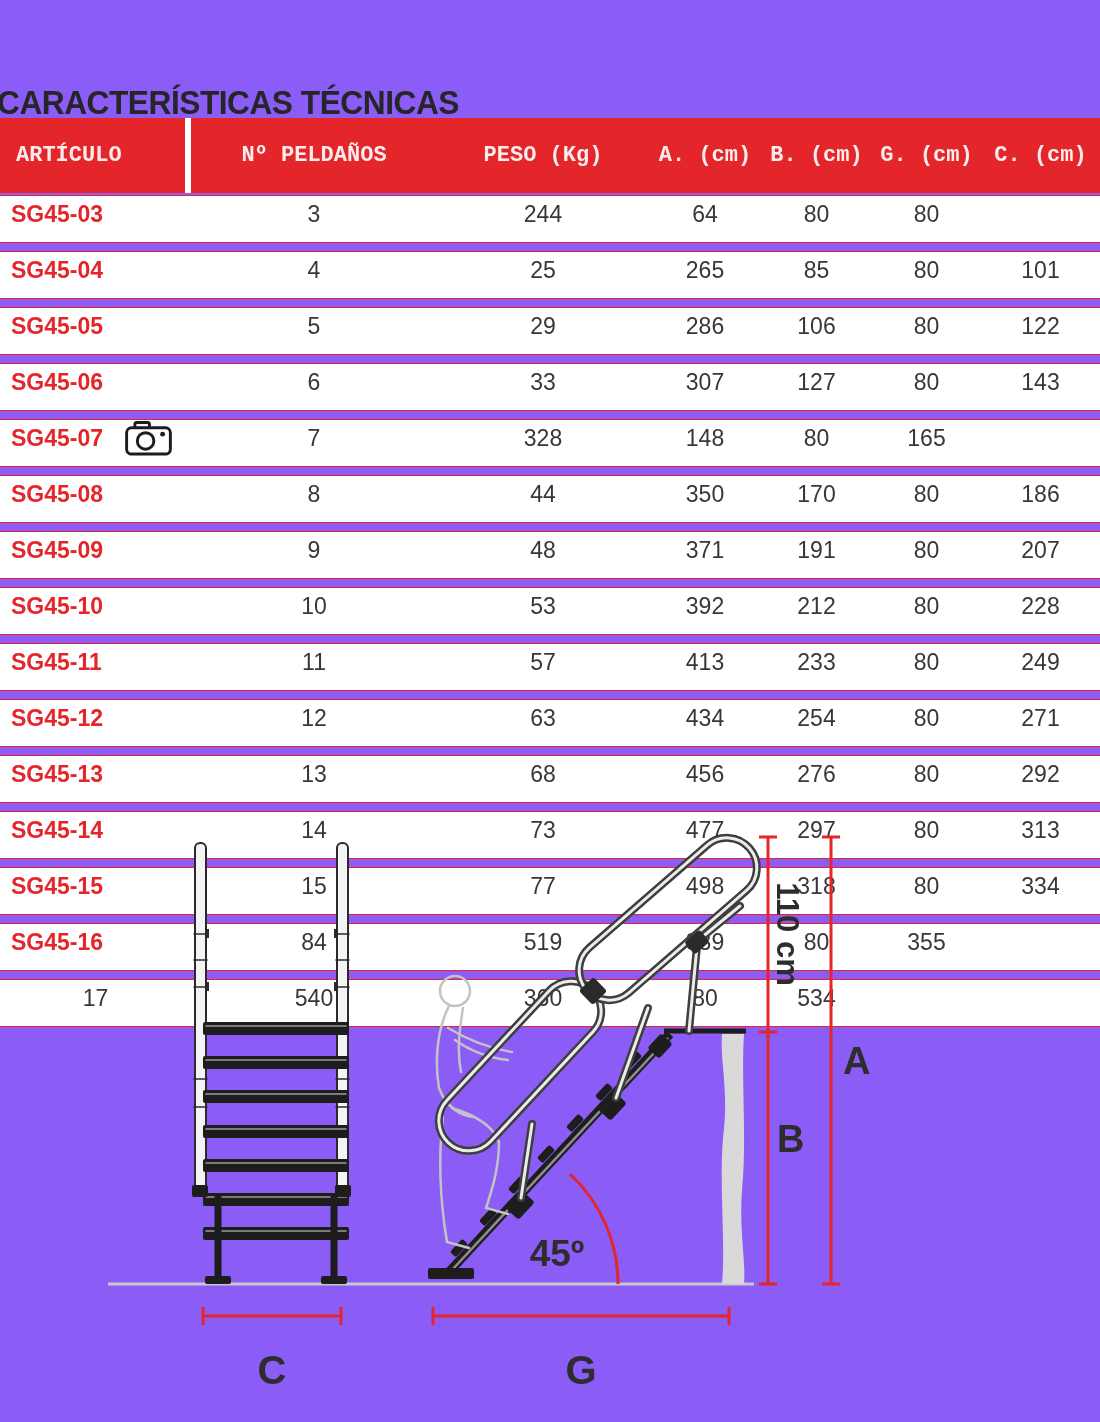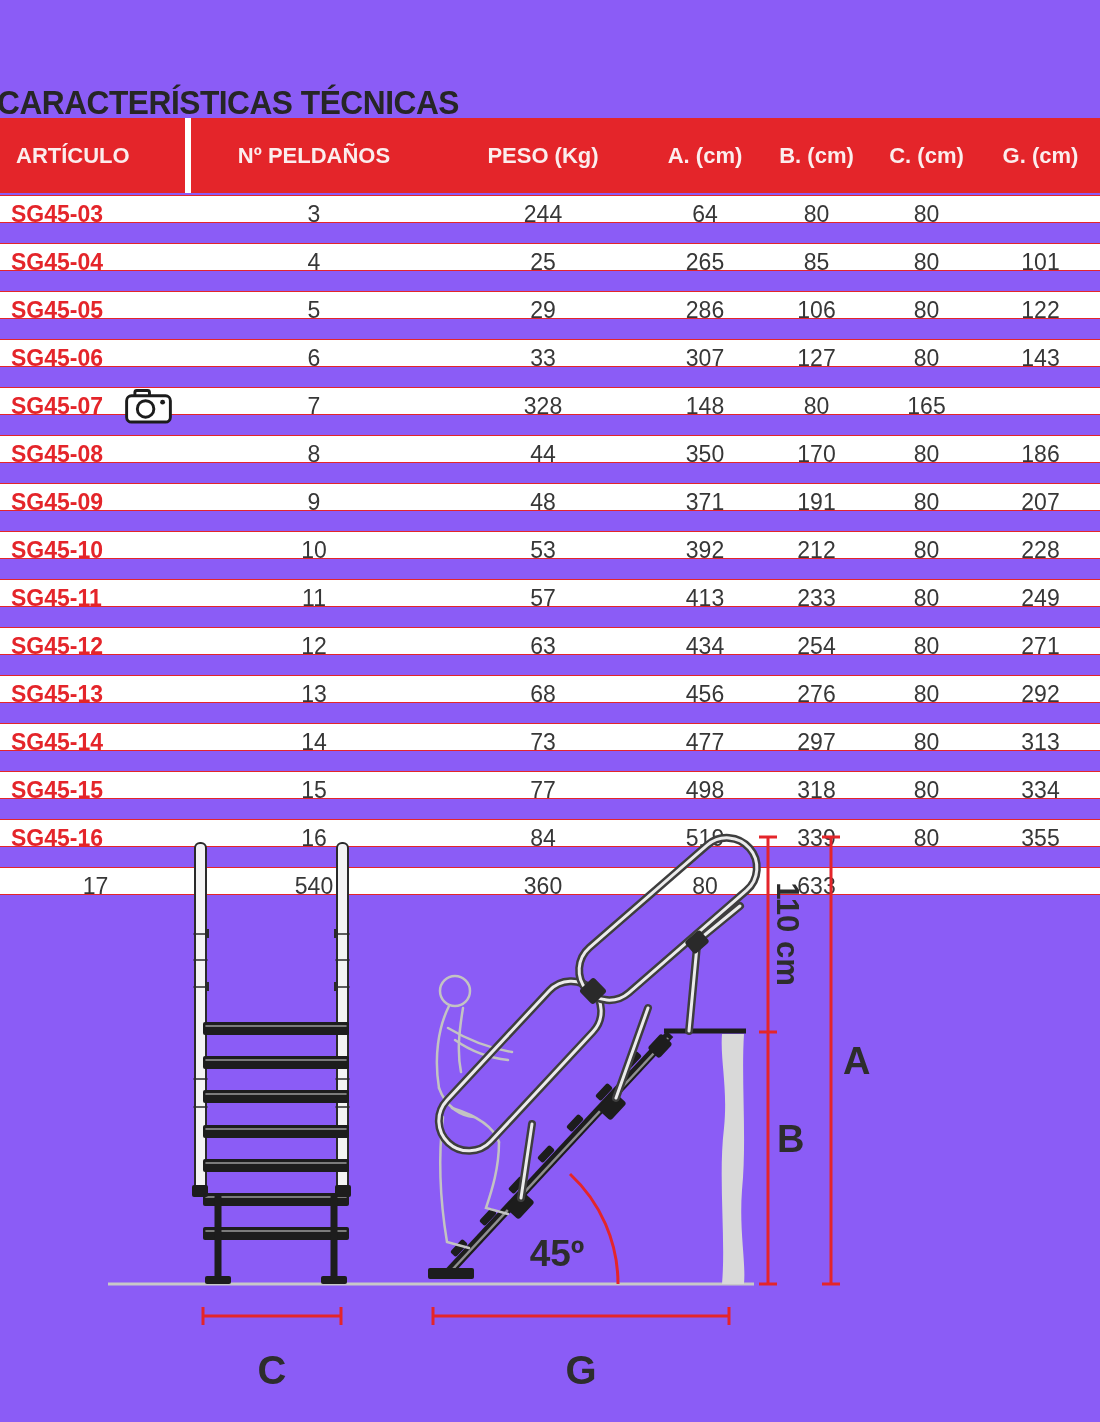--- a/index.html
+++ b/index.html
@@ -7,25 +7,25 @@
         font-family:"Liberation Sans",sans-serif;}
 
   
   #title{position:absolute;left:-3px;top:62px;font-size:33px;font-weight:bold;color:#262626;
          letter-spacing:-0.5px;transform:scaleX(0.96);transform-origin:left;white-space:nowrap;}
 
   
   .grid{display:grid;grid-template-columns:191px 246px 212px 112px 111px 109px 119px;}
   #thead{position:absolute;left:0;top:118px;width:1100px;height:75px;background:#e4252a;}
   #thead .hc{display:flex;align-items:center;justify-content:center;height:75px;
-             color:#fbeded;font-size:22px;font-weight:bold;box-sizing:border-box;}
+             color:#fbeded;font-size:22px;font-weight:bold;box-sizing:border-box;font-family:Liberation Mono, monospace;}
   #thead .hc.first{justify-content:flex-start;padding-left:16px;border-right:6px solid #ffffff;}
 
   #tbody{position:absolute;left:0;top:195px;width:1100px;}
-  .row{height:28px;box-sizing:border-box;margin-bottom:20px;background:#fff;
+  .row{height:48px;box-sizing:border-box;margin-bottom:8px;background:#fff;
        border-top:1px solid #e4252a;border-bottom:1px solid #e4252a;}
   .row .c{display:flex;align-items:center;justify-content:center;height:37px;
           color:#373737;font-size:23px;}
   .row .c.art{justify-content:flex-start;padding-left:11px;color:#e4252a;font-weight:bold;gap:22px;}
   .cam{width:47px;height:35px;flex:0 0 auto;}
 
   
   #diagram{position:absolute;left:0;top:820px;}
   .dimtext{fill:#2d2d2d;font-family:"Liberation Sans",sans-serif;font-weight:bold;}
 </style>
@@ -35,22 +35,22 @@
 <div id="page">
 
   <h1 id="title">CARACTERÍSTICAS TÉCNICAS</h1>
 
   <div id="thead" class="grid">
     <div class="hc first">ARTÍCULO</div>
     <div class="hc">Nº PELDAÑOS</div>
     <div class="hc">PESO (Kg)</div>
     <div class="hc">A. (cm)</div>
     <div class="hc">B. (cm)</div>
+    <div class="hc">G. (cm)</div>
     <div class="hc">C. (cm)</div>
-    <div class="hc">G. (cm)</div>
   </div>
 
   <div id="tbody">
       <div class="row grid">
         <div class="c art">
           <span>SG45-03</span>
         </div>
         <div class="c">3</div>
         <div class="c">244</div>
         <div class="c">64</div>
@@ -191,33 +191,32 @@
         <div class="c">77</div>
         <div class="c">498</div>
         <div class="c">318</div>
         <div class="c">80</div>
         <div class="c">334</div>
       </div>
       <div class="row grid">
         <div class="c art">
           <span>SG45-16</span>
         </div>
-        <div class="c">16</div>
         <div class="c">84</div>
         <div class="c">519</div>
         <div class="c">339</div>
         <div class="c">80</div>
         <div class="c">355</div>
       </div>
       <div class="row grid">
         <div class="c">17</div>
         <div class="c">540</div>
         <div class="c">360</div>
         <div class="c">80</div>
-        <div class="c">633</div>
+        <div class="c">534</div>
       </div>
     </div>
 
   <svg id="diagram" width="1100" height="602" viewBox="0 820 1100 602">
 
     <line x1="108" y1="1284" x2="754" y2="1284" stroke="#c8c8c8" stroke-width="3"></line>
 
     <g stroke-linecap="round">
 
       <rect x="195" y="843" width="11" height="352" rx="5" fill="#f4f4f4" stroke="#2a2a2a" stroke-width="2"></rect>

